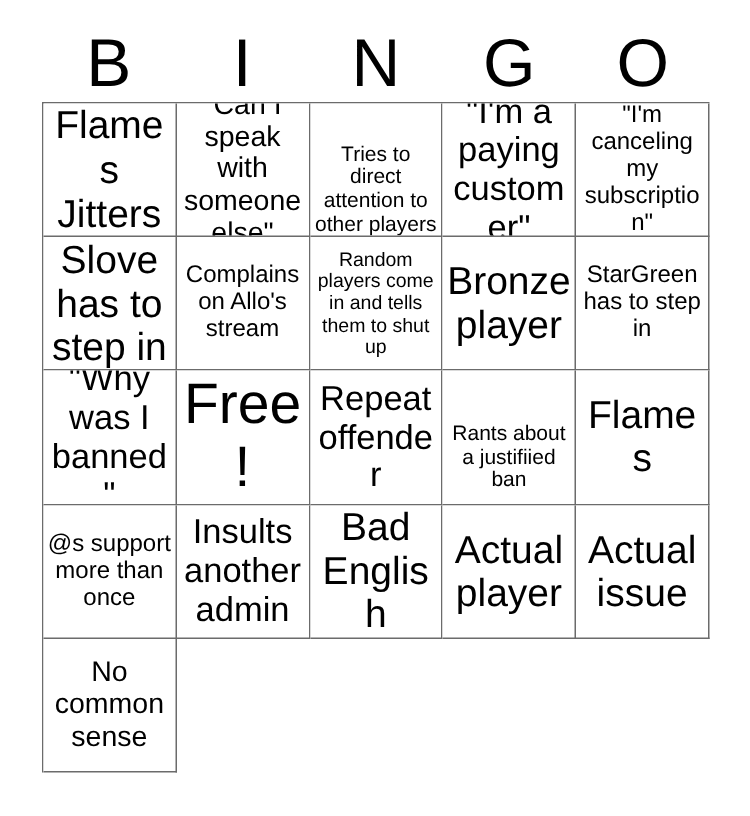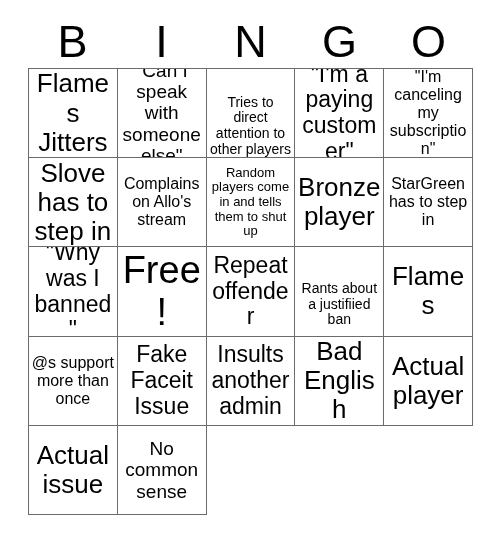--- a/index.html
+++ b/index.html
@@ -150,23 +150,20 @@
       <div class="bingo-cell fs-xs">
         <span class="cell-text">Rants about a justifiied ban</span>
       </div>
       <div class="bingo-cell fs-xl">
         <span class="cell-text">Flames</span>
       </div>
       <div class="bingo-cell fs-s">
         <span class="cell-text">@s support more than once</span>
       </div>
       <div class="bingo-cell fs-l">
-        <span class="cell-text">Fake Faceit Issue</span>
-      </div>
-      <div class="bingo-cell fs-l">
         <span class="cell-text">Insults another admin</span>
       </div>
       <div class="bingo-cell fs-xl">
         <span class="cell-text">Bad English</span>
       </div>
       <div class="bingo-cell fs-xl">
         <span class="cell-text">Actual player</span>
       </div>
       <div class="bingo-cell fs-xl">
         <span class="cell-text">Actual issue</span>

